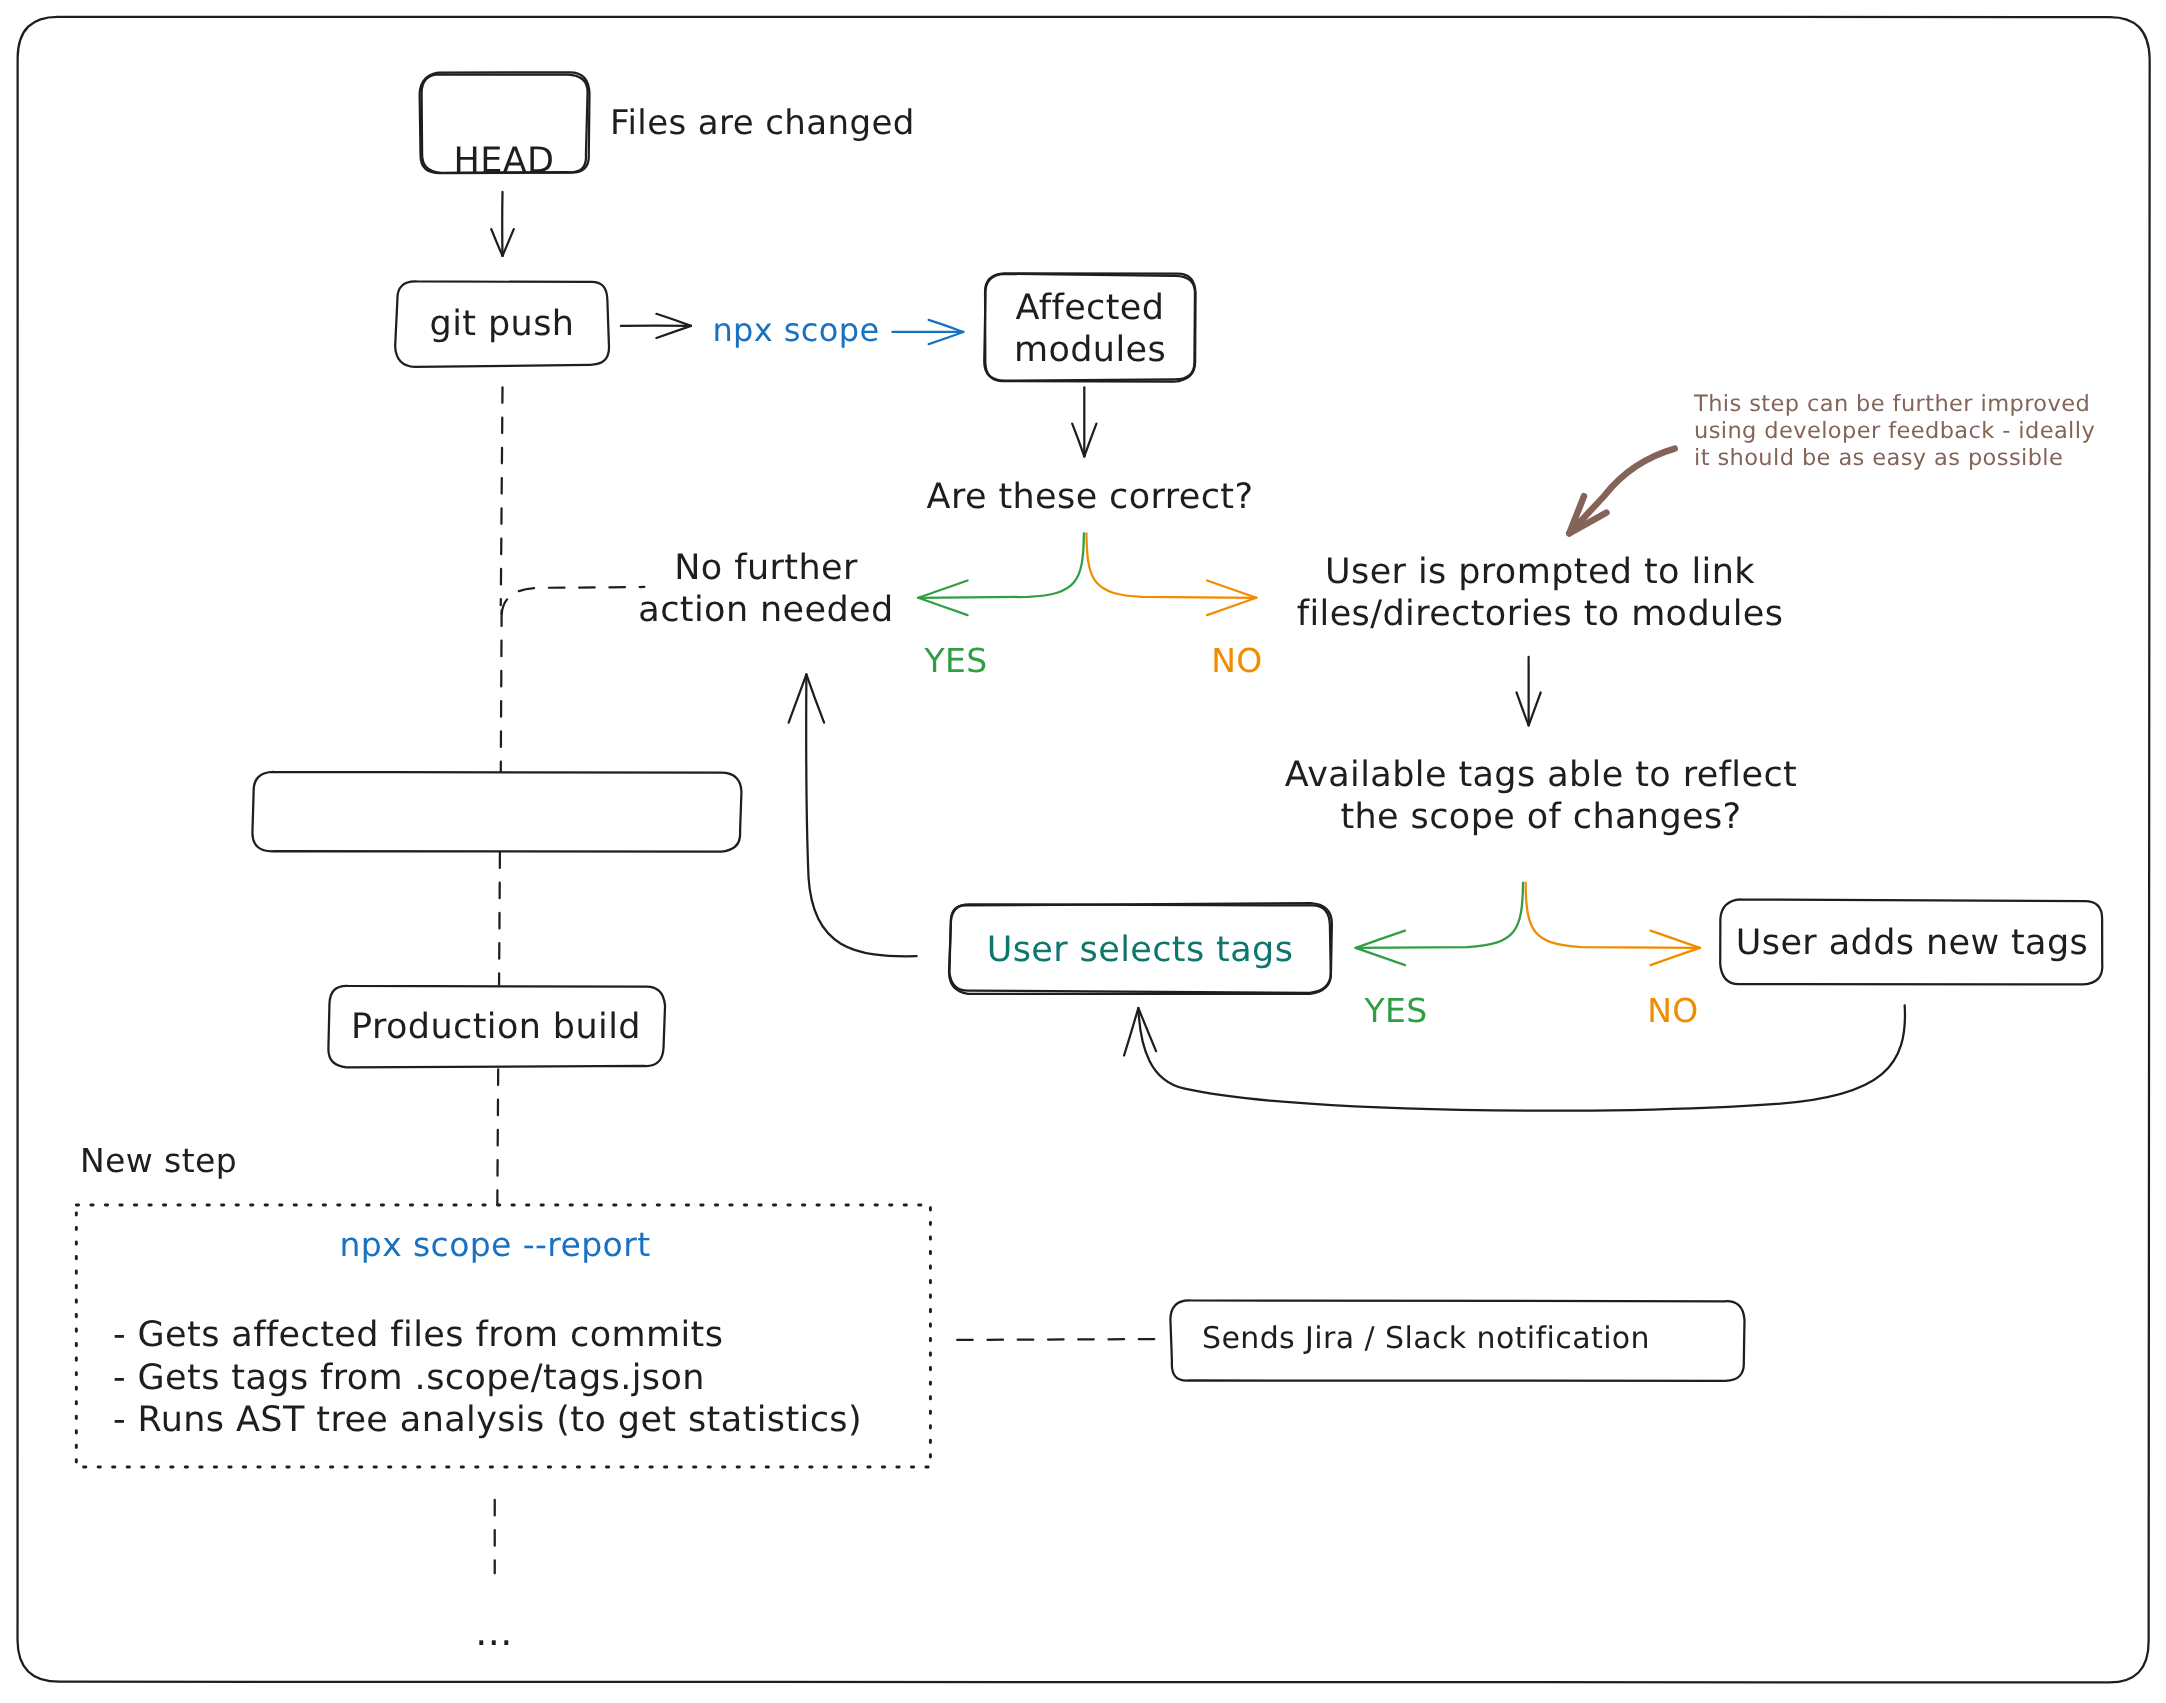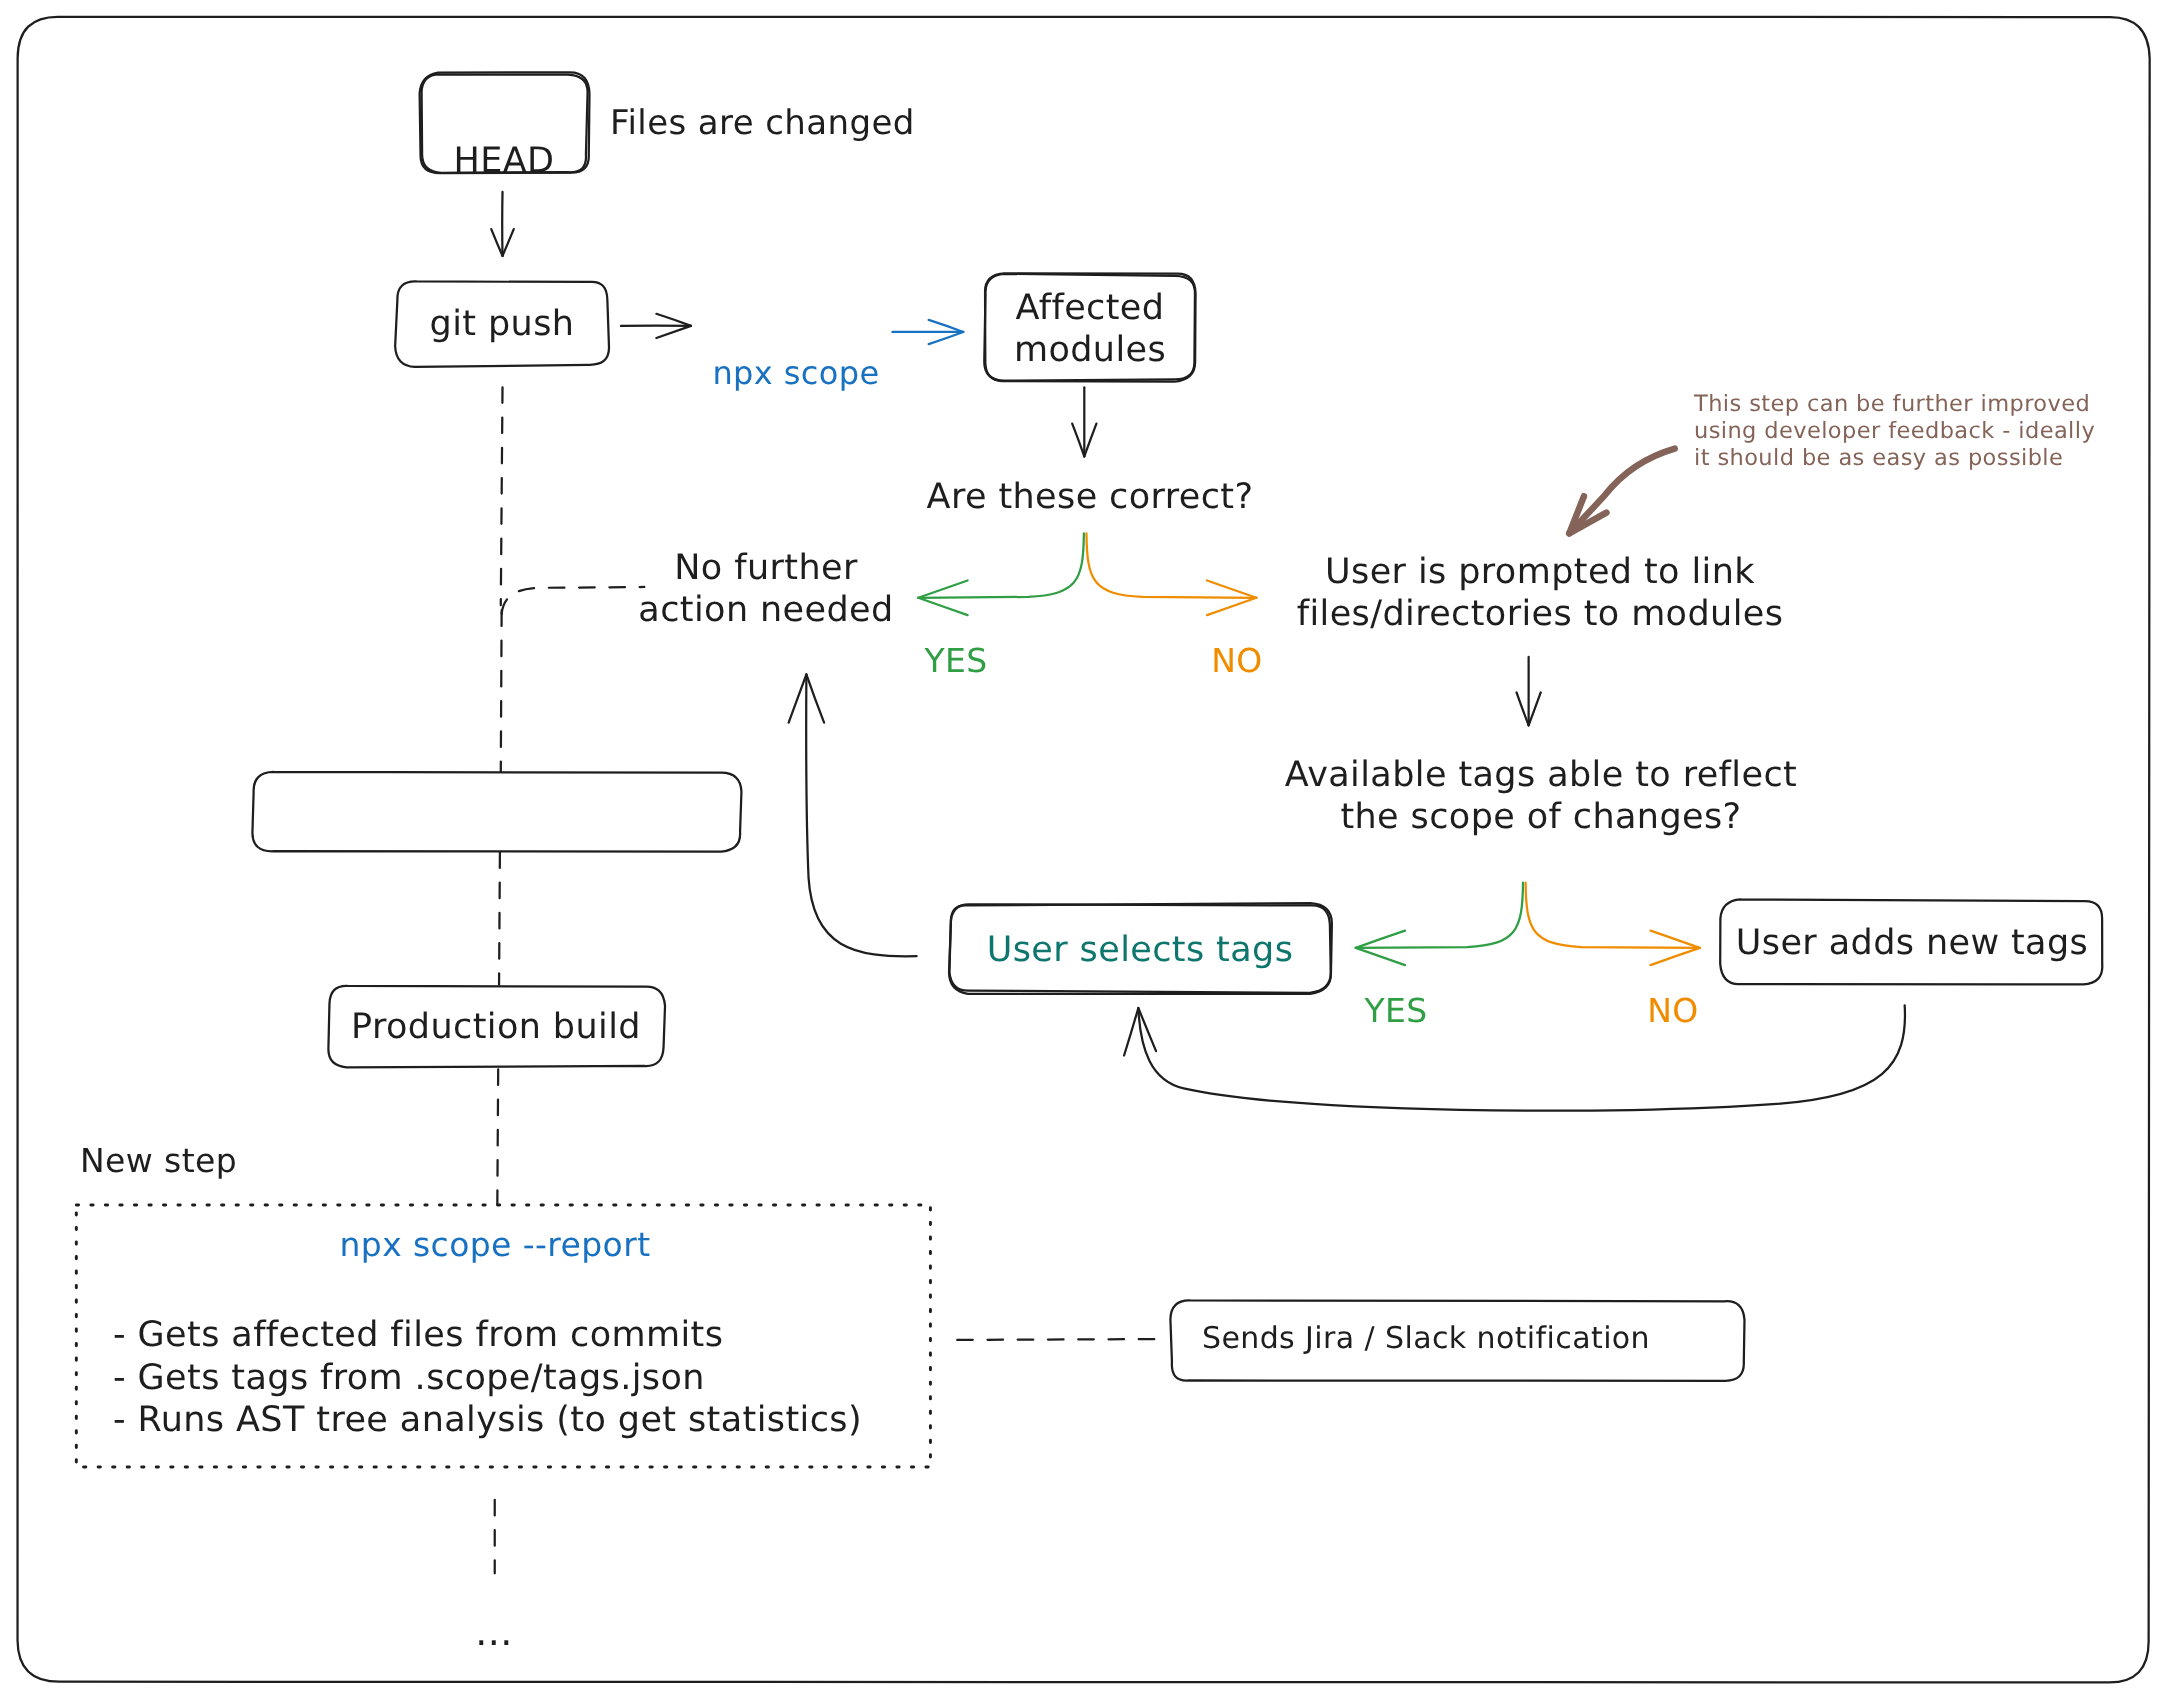--- a/index.html
+++ b/index.html
@@ -123,21 +123,21 @@
 </g>
   </svg>
 <div class="label" style="left:504px;top:104px;font-size:35px;color:#1e1e1e;transform:translateX(-50%);margin-top:36px;"><div>HEAD</div></div>
 <div class="label" style="left:502px;top:303px;font-size:35px;color:#1e1e1e;transform:translateX(-50%);text-align:center;"><div>git push</div></div>
 <div class="label" style="left:1090px;top:287px;font-size:35px;color:#1e1e1e;transform:translateX(-50%);text-align:center;"><div>Affected</div><div>modules</div></div>
 <div class="label" style="left:496px;top:1006px;font-size:35px;color:#1e1e1e;transform:translateX(-50%);text-align:center;"><div>Production build</div></div>
 <div class="label" style="left:1140px;top:929px;font-size:35px;color:#0f766e;transform:translateX(-50%);text-align:center;"><div>User selects tags</div></div>
 <div class="label" style="left:1912px;top:922px;font-size:35px;color:#1e1e1e;transform:translateX(-50%);text-align:right;"><div>User adds new tags</div></div>
 <div class="label" style="left:1426px;top:1321px;font-size:30px;color:#1e1e1e;transform:translateX(-50%);text-align:center;"><div>Sends Jira / Slack notification</div></div>
 <div class="label" style="left:610px;top:103px;font-size:34px;color:#1e1e1e;transform:none;"><div>Files are changed</div></div>
-<div class="label" style="left:796px;top:311px;font-size:32px;color:#1971c2;transform:translateX(-50%);text-align:center;margin-top:43px;"><div>npx scope</div></div>
+<div class="label" style="left:796px;top:311px;font-size:32px;color:#1971c2;transform:translateX(-50%);text-align:center;"><div>npx scope</div></div>
 <div class="label" style="left:1090px;top:476px;font-size:35px;color:#1e1e1e;transform:translateX(-50%);text-align:center;"><div>Are these correct?</div></div>
 <div class="label" style="left:766px;top:547px;font-size:35px;color:#1e1e1e;transform:translateX(-50%);text-align:center;"><div>No further</div><div>action needed</div></div>
 <div class="label" style="left:956px;top:641px;font-size:33px;color:#2f9e44;transform:translateX(-50%);text-align:center;"><div>YES</div></div>
 <div class="label" style="left:1237px;top:641px;font-size:33px;color:#f08c00;transform:translateX(-50%);text-align:center;"><div>NO</div></div>
 <div class="label" style="left:1540px;top:551px;font-size:35px;color:#1e1e1e;transform:translateX(-50%);text-align:center;"><div>User is prompted to link</div><div>files/directories to modules</div></div>
 <div class="label" style="left:1694px;top:391px;font-size:22.5px;color:#846358;transform:none;"><div>This step can be further improved</div><div>using developer feedback - ideally</div><div>it should be as easy as possible</div></div>
 <div class="label" style="left:1541px;top:754px;font-size:35px;color:#1e1e1e;transform:translateX(-50%);text-align:center;"><div>Available tags able to reflect</div><div>the scope of changes?</div></div>
 <div class="label" style="left:1396px;top:991px;font-size:33px;color:#2f9e44;transform:translateX(-50%);text-align:center;"><div>YES</div></div>
 <div class="label" style="left:1673px;top:991px;font-size:33px;color:#f08c00;transform:translateX(-50%);text-align:center;"><div>NO</div></div>
 <div class="label" style="left:80px;top:1141px;font-size:33px;color:#1e1e1e;transform:none;"><div>New step</div></div>

